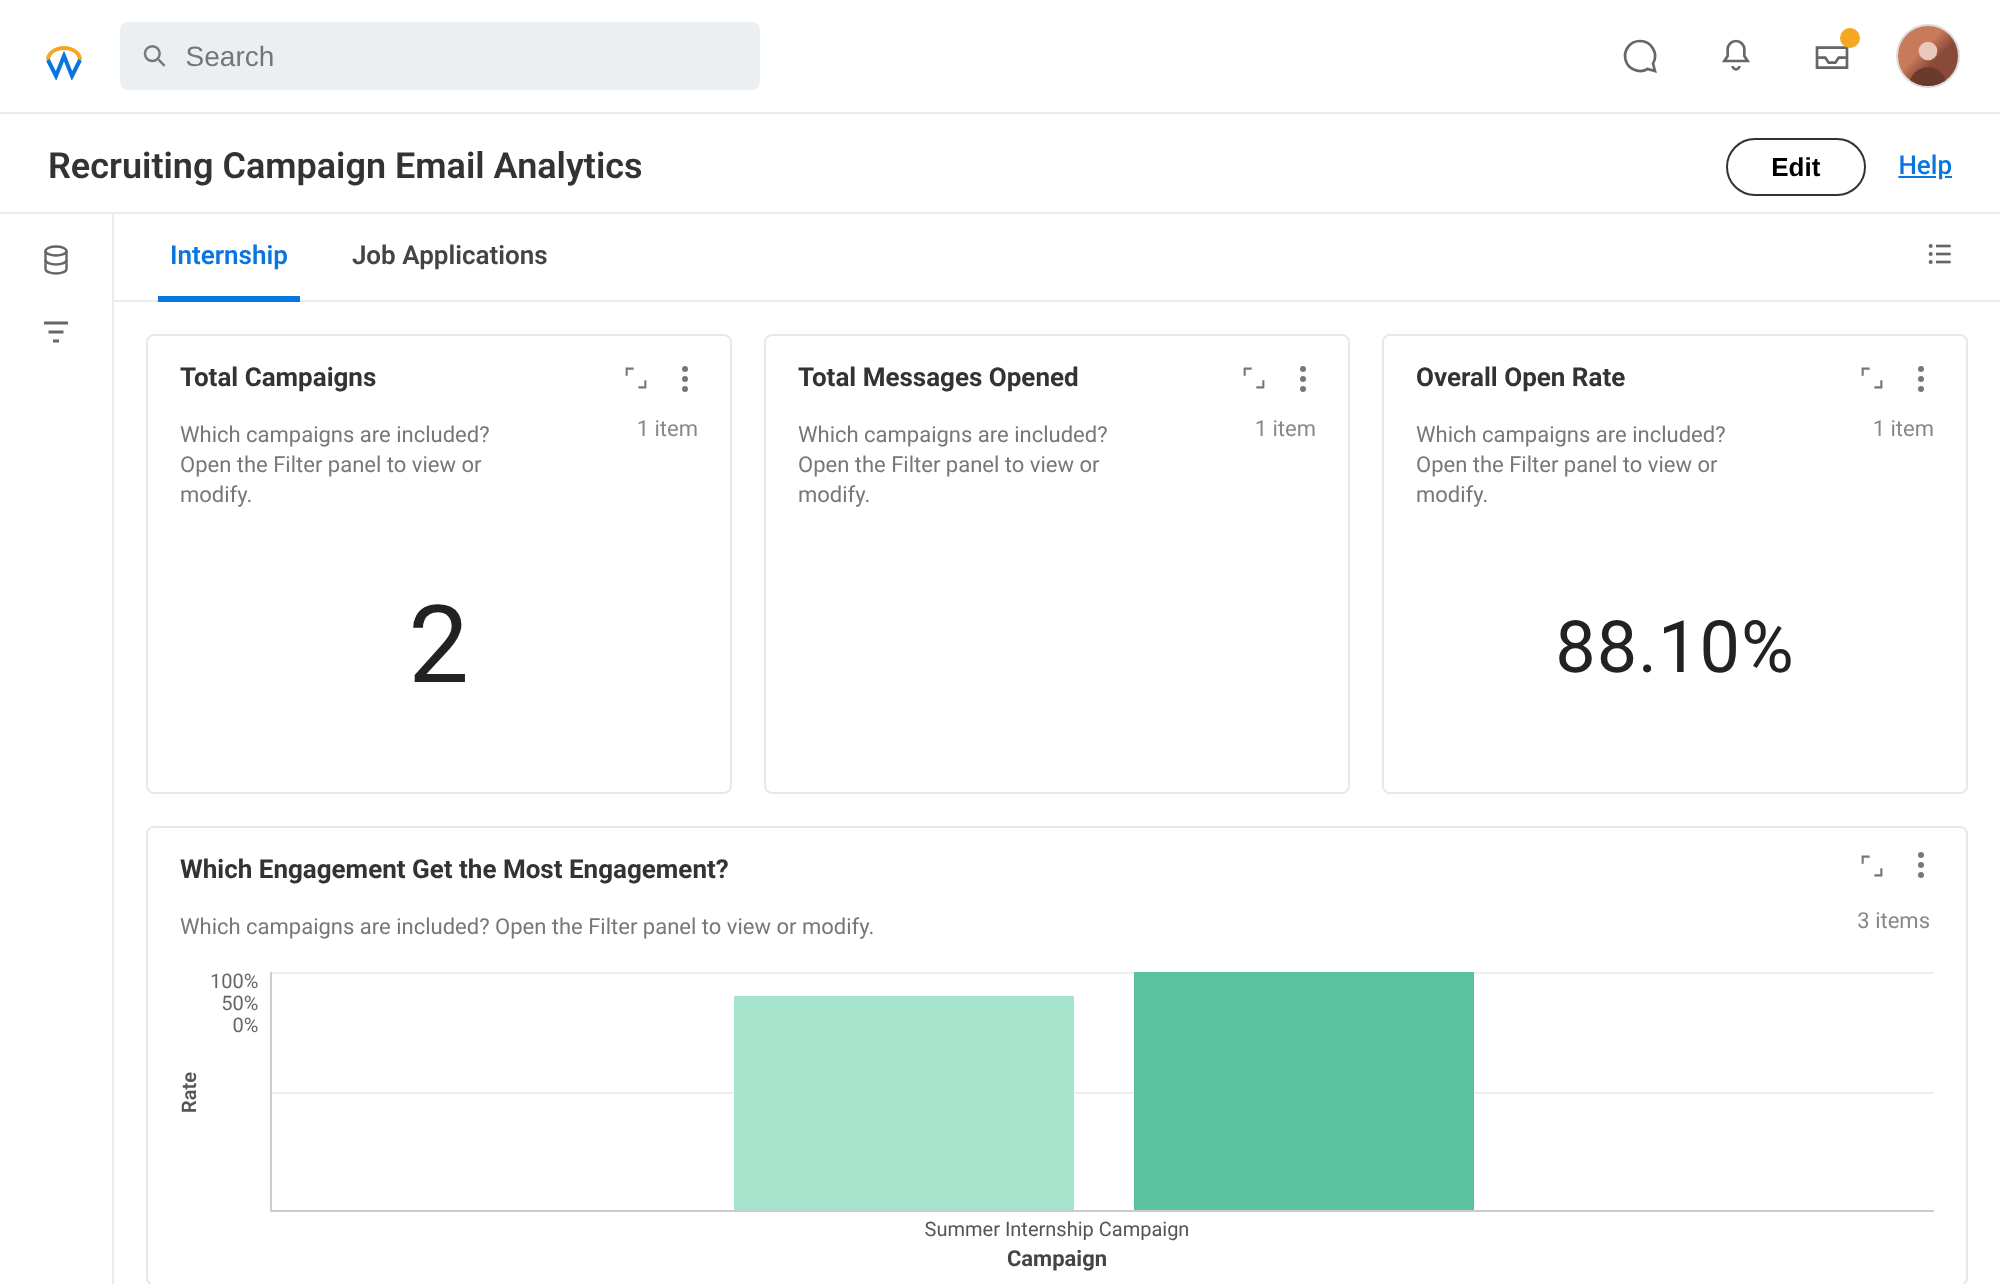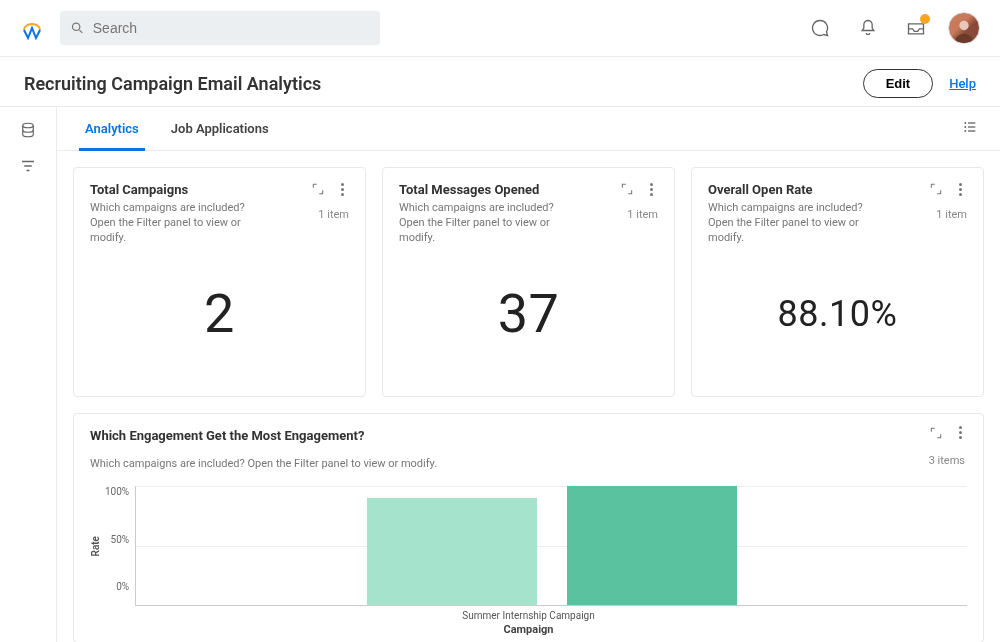--- a/index.html
+++ b/index.html
@@ -42,33 +42,33 @@
 .cards { display: flex; gap: 16px; padding: 16px; }
 .card { flex: 1; border: 1px solid #e6e8ea; border-radius: 4px; padding: 14px 16px; display: flex; flex-direction: column; position: relative; min-width: 0; }
 .card-head { display: flex; align-items: flex-start; }
 .card-title { font-size: 13px; font-weight: 700; color: #333; }
 .card-actions { margin-left: auto; display: flex; align-items: center; gap: 10px; color: #777; }
 .card-actions .ico { cursor: pointer; }
 .card-sub { font-size: 11px; color: #777; margin-top: 4px; max-width: 68%; line-height: 1.35; }
 .item-count { position: absolute; top: 40px; right: 16px; font-size: 11px; color: #888; }
 .bignum { flex: 1; display: flex; align-items: center; justify-content: center; font-size: 54px; font-weight: 400; color: #222; letter-spacing: 0.5px; }
 .card:nth-child(3) .bignum { font-size: 36px; }
-.card { height: 230px; }
+.card { height: 230px; gap: 10px; }
 
 
 .chartcard { margin: 0 16px 0 16px; border: 1px solid #e6e8ea; border-top:1px solid #e6e8ea; border-radius: 4px; padding: 14px 16px 0 16px; position: relative; }
 .chart-title { font-size: 13px; font-weight: 700; color: #333; }
 .chart-desc { font-size: 11px; color: #777; margin-top: 2px; }
 .chart-filter { font-size: 11px; color: #777; margin-top: 14px; }
 .chart-items { position: absolute; top: 40px; right: 18px; font-size: 11px; color: #888; }
 .chart-top-actions { position: absolute; top: 12px; right: 16px; display: flex; gap: 10px; color: #777; }
 
 .chart-area { display: flex; margin-top: 16px; height: 120px; }
 .ylabel { writing-mode: vertical-rl; transform: rotate(180deg); font-size: 10px; font-weight: 600; color: #555; align-self: center; margin-right: 4px; }
-.yaxis { display: flex; flex-direction: column; justify-content: space-between; font-size: 10px; color: #666; padding: 0 6px 14px 0; text-align: right; height: 100%; }
+.yaxis { display: flex; flex-direction: column; justify-content: flex-start; font-size: 10px; color: #666; padding: 0 6px 14px 0; text-align: right; height: 100%; }
 .plot { flex: 1; position: relative; border-left: 1px solid #ccc; border-bottom: 1px solid #ccc; }
 .grid { position: absolute; left: 0; right: 0; border-top: 1px solid #eee; }
 .bars { position: absolute; left: 0; right: 0; bottom: 0; top: 0; display: flex; align-items: flex-end; justify-content: center; gap: 30px; }
 .bar { width: 170px; }
 .bar1 { background: #a6e3cc; }
 .bar2 { background: #5bc2a0; }
 .xaxis { text-align: center; font-size: 10px; color: #555; margin-top: 4px; }
 .xlabel { text-align: center; font-size: 11px; font-weight: 700; color: #444; margin-top: 2px; padding-bottom: 6px; }
 
 .ico svg{width:14px;height:14px;display:block;}
@@ -137,21 +137,21 @@
       <svg viewBox="0 0 24 24">
           <line x1="4" y1="6" x2="20" y2="6" stroke="#666" stroke-width="2"></line>
           <line x1="7" y1="12" x2="17" y2="12" stroke="#666" stroke-width="2"></line>
           <line x1="10" y1="18" x2="14" y2="18" stroke="#666" stroke-width="2"></line>
         </svg>
     </div>
   </div>
 
   <div class="content">
     <div class="tabrow">
-      <div class="tab active">Analytics</div>
+      <div class="tab active">Internship</div>
       <div class="tab">Job Applications</div>
       <div class="tabrow-spacer"></div>
       <div class="tabrow-right">
         <svg viewBox="0 0 24 24" width="16" height="16">
             <circle cx="5" cy="6" r="1.5" fill="#666"></circle>
             <circle cx="5" cy="12" r="1.5" fill="#666"></circle>
             <circle cx="5" cy="18" r="1.5" fill="#666"></circle>
             <line x1="9" y1="6" x2="20" y2="6" stroke="#666" stroke-width="2"></line>
             <line x1="9" y1="12" x2="20" y2="12" stroke="#666" stroke-width="2"></line>
             <line x1="9" y1="18" x2="20" y2="18" stroke="#666" stroke-width="2"></line>
@@ -197,21 +197,20 @@
                 <div class="dots">
                   <span></span>
                   <span></span>
                   <span></span>
                 </div>
               </span>
           </div>
         </div>
         <div class="card-sub">Which campaigns are included? Open the Filter panel to view or modify.</div>
         <div class="item-count">1 item</div>
-        <div class="bignum">37</div>
       </div>
 
       <div class="card">
         <div class="card-head">
           <div class="card-title">Overall Open Rate</div>
           <div class="card-actions">
             <span class="ico">
                 <svg viewBox="0 0 24 24">
                   <path d="M4 10V4h6M20 14v6h-6" fill="none" stroke="#777" stroke-width="1.8"></path>
                 </svg>

